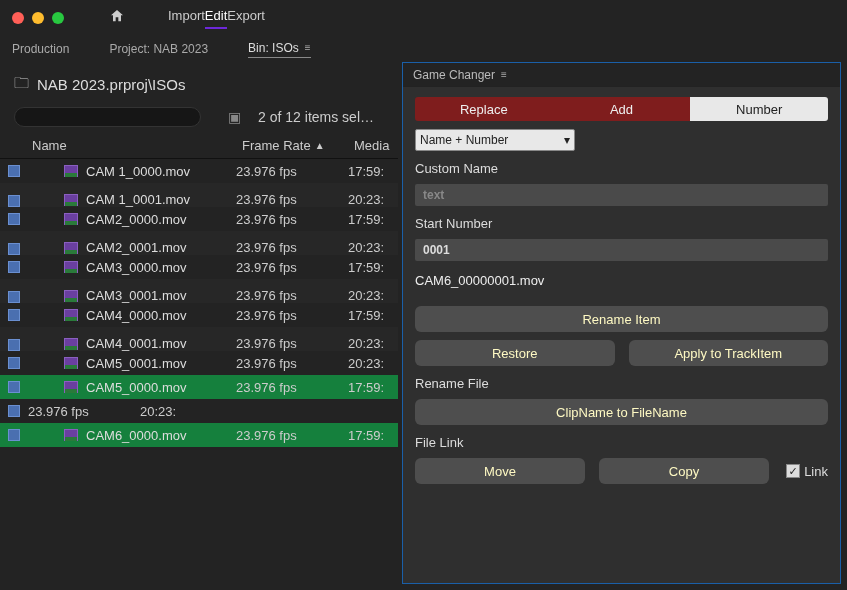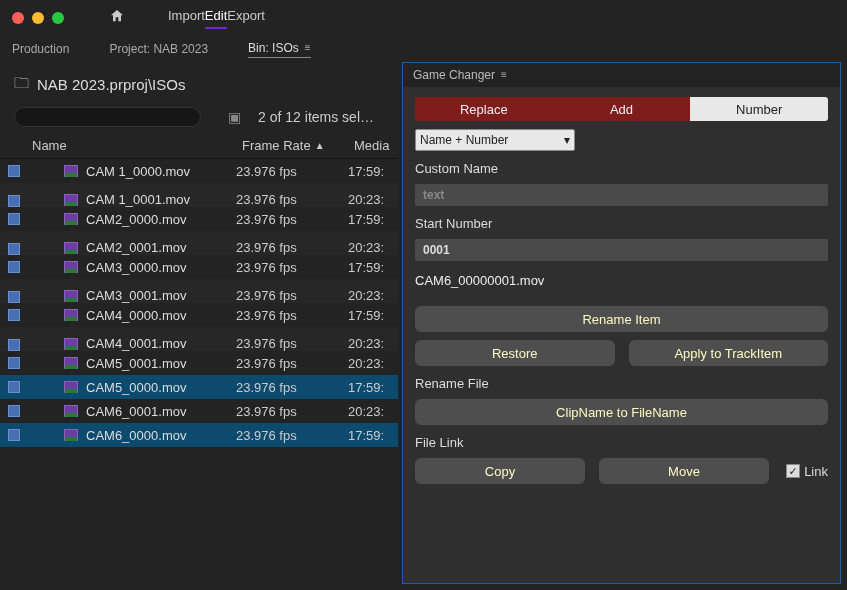--- a/index.html
+++ b/index.html
@@ -40,21 +40,21 @@
   .thead { display:flex; align-items:center; height:26px; background:#232323; color:#ccc; font-size:13px; border-bottom:1px solid #111;}
   .th { padding:0 6px;}
   .th.sel{width:28px;}
   .th.name{flex:1; padding-left:4px;}
   .th.fr{width:112px; display:flex; align-items:center; gap:4px;}
   .th.media{width:50px; overflow:hidden;}
   .sort-caret{font-size:10px;}
   .tbody{}
   .row{display:flex; align-items:center; height:24px; font-size:13px;}
   .row.alt{background:#272727;align-items:flex-end;}
-  .row.sel{background:#0c4a6e;}
+  .row.sel{background:#15803d;}
   .cell.selcol{width:28px; display:flex; align-items:center; justify-content:center;}
   .selbox{width:12px; height:12px; background:#4a6fb0; border:1px solid #6a8fd0;}
   .cell.name{flex:1; display:flex; align-items:center; gap:8px; padding-left:36px; color:#ddd;}
   .clip-icon{width:14px; height:12px; background:#6a3fa0; border:1px solid #8a5fc0; position:relative;}
   .clip-icon::after{content:""; position:absolute; bottom:-1px; left:0; width:100%; height:4px; background:#2a7a3a;}
   .cell.fr{width:112px; color:#ccc;}
   .cell.media{width:50px; color:#ccc; overflow:hidden; white-space:nowrap;}
 
   
   .ext-panel { flex:1; margin: 0 6px 6px 4px; border:1px solid #1a5fa8; background:#2f2f2f; display:flex; flex-direction:column;}
@@ -240,24 +240,20 @@
               <span class="clip-icon"></span>
               <span>CAM5_0000.mov</span>
             </div>
             <div class="cell fr">23.976 fps</div>
             <div class="cell media">17:59:</div>
           </div>
           <div class="row">
             <div class="cell selcol">
               <div class="selbox"></div>
             </div>
-            <div class="cell name">
-              <span class="clip-icon"></span>
-              <span>CAM6_0001.mov</span>
-            </div>
             <div class="cell fr">23.976 fps</div>
             <div class="cell media">20:23:</div>
           </div>
           <div class="row sel">
             <div class="cell selcol">
               <div class="selbox"></div>
             </div>
             <div class="cell name">
               <span class="clip-icon"></span>
               <span>CAM6_0000.mov</span>
@@ -291,22 +287,22 @@
       <div class="preview">CAM6_00000001.mov</div>
       <button class="btn full">Rename Item</button>
       <div class="hpair">
         <button class="btn half">Restore</button>
         <button class="btn half">Apply to TrackItem</button>
       </div>
       <div class="lbl">Rename File</div>
       <button class="btn full">ClipName to FileName</button>
       <div class="lbl">File Link</div>
       <div class="movecopy">
+        <button class="btn">Move</button>
         <button class="btn">Copy</button>
-        <button class="btn">Move</button>
         <span class="chkwrap">
           <span class="chkbox">✓</span>
           <span>Link</span>
         </span>
       </div>
     </div>
   </div>
 
 </div>
 

